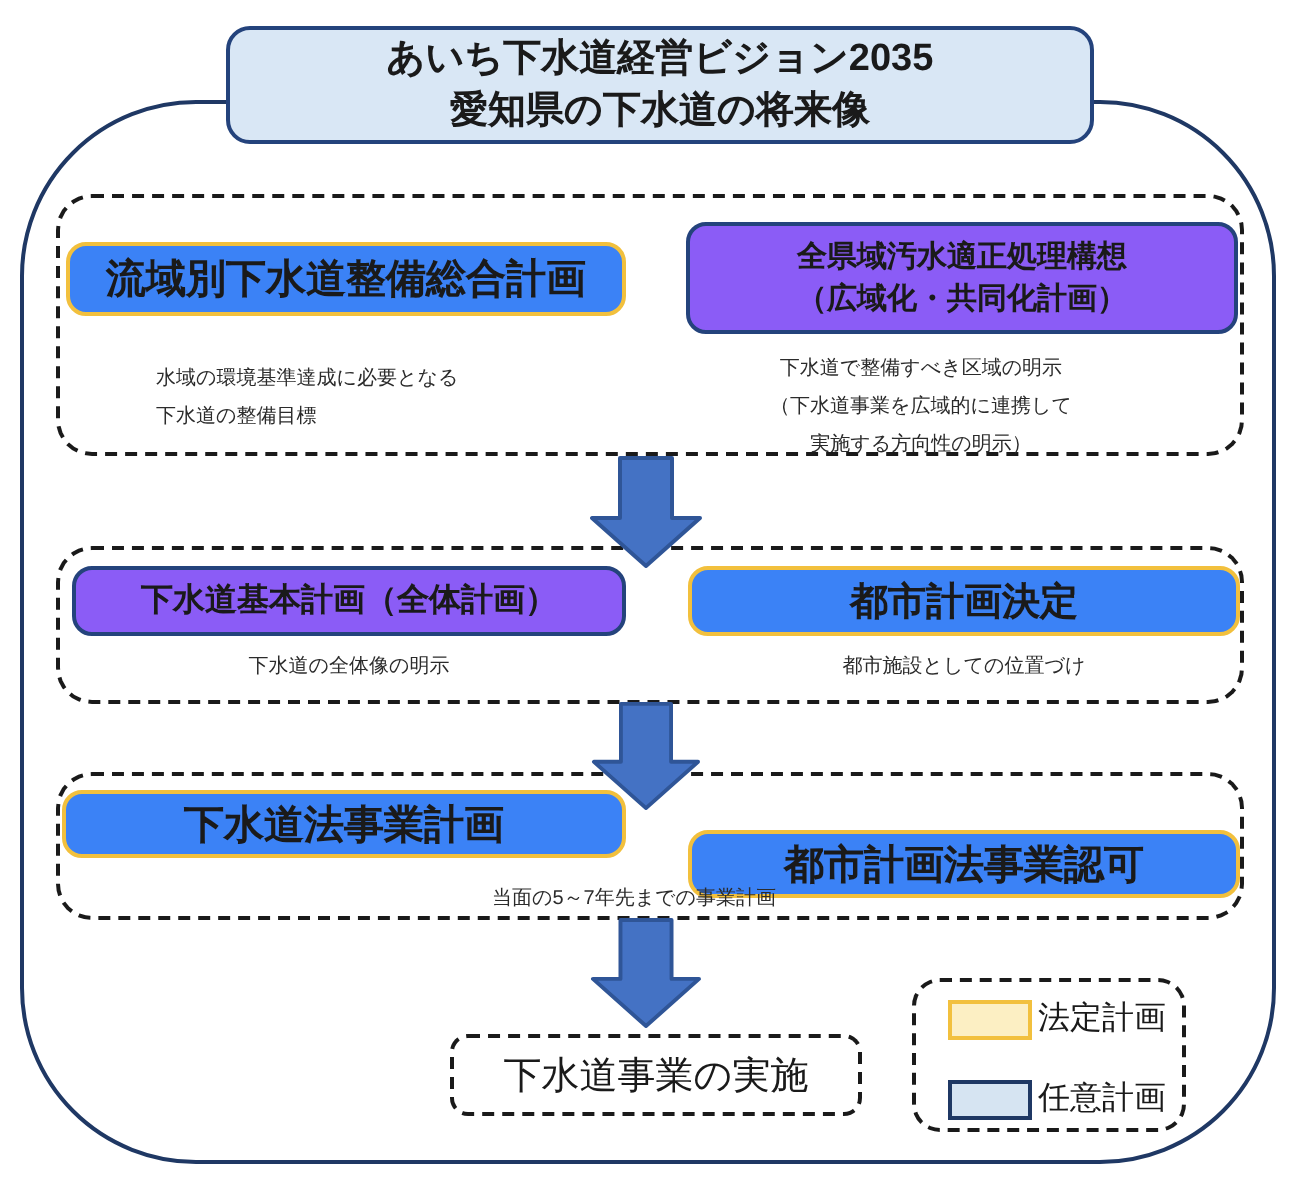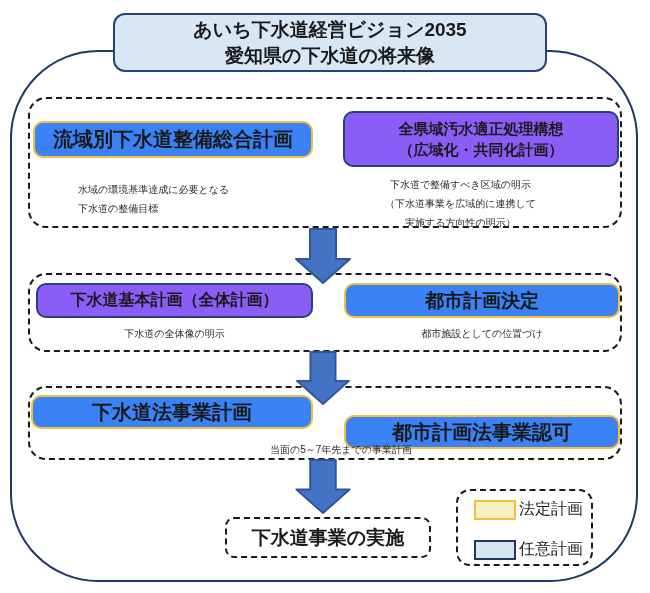--- a/index.html
+++ b/index.html
@@ -41,32 +41,32 @@
   .b3R { left:344px; top:395px; width:276px; height:34px; font-size:20px;margin-top:20px; }
 
   .note {
     position:absolute; font-size:10px; line-height:19px; color:#2b2b2b;
     white-space:pre-line; z-index:2;
   }
   .n1L { left:78px;  top:180px; text-align:left; }
   .n1R { left:385px; top:175px; text-align:center; }
   .n2L { left:36px;  top:324px; width:277px; text-align:center; }
   .n2R { left:344px; top:324px; width:276px; text-align:center; }
-  .n3  { left:44px;  top:440px; width:594px; text-align:center; }
+  .n3  { left:20px;  top:440px; width:594px; text-align:center; }
 
   .arrow { position:absolute; width:56px; height:56px; z-index:4; }
   .a1 { left:295px; top:228px; }
   .a2 { left:295px; top:351px; height:54px; }
   .a3 { left:295px; top:459px; height:55px; }
 
   .final-box {
     position:absolute; left:225px; top:517px; width:206px; height:41px;
     border:2px dashed #1a1a1a; border-radius:9px;
     display:flex; align-items:center; justify-content:center;
-    font-weight:bold; font-size:19px; z-index:2;text-align:right;
+    font-weight:normal; font-size:19px; z-index:2;text-align:right;
   }
 
   .legend {
     position:absolute; left:456px; top:489px; width:137px; height:77px;
     border:2px dashed #1a1a1a; border-radius:14px; z-index:2;
   }
   .legend-row { position:absolute; left:16px; display:flex; align-items:center; gap:3px; }
   .legend-row.r1 { top:8px; }
   .legend-row.r2 { top:48px; }
   .swatch { width:42px; height:20px; }

